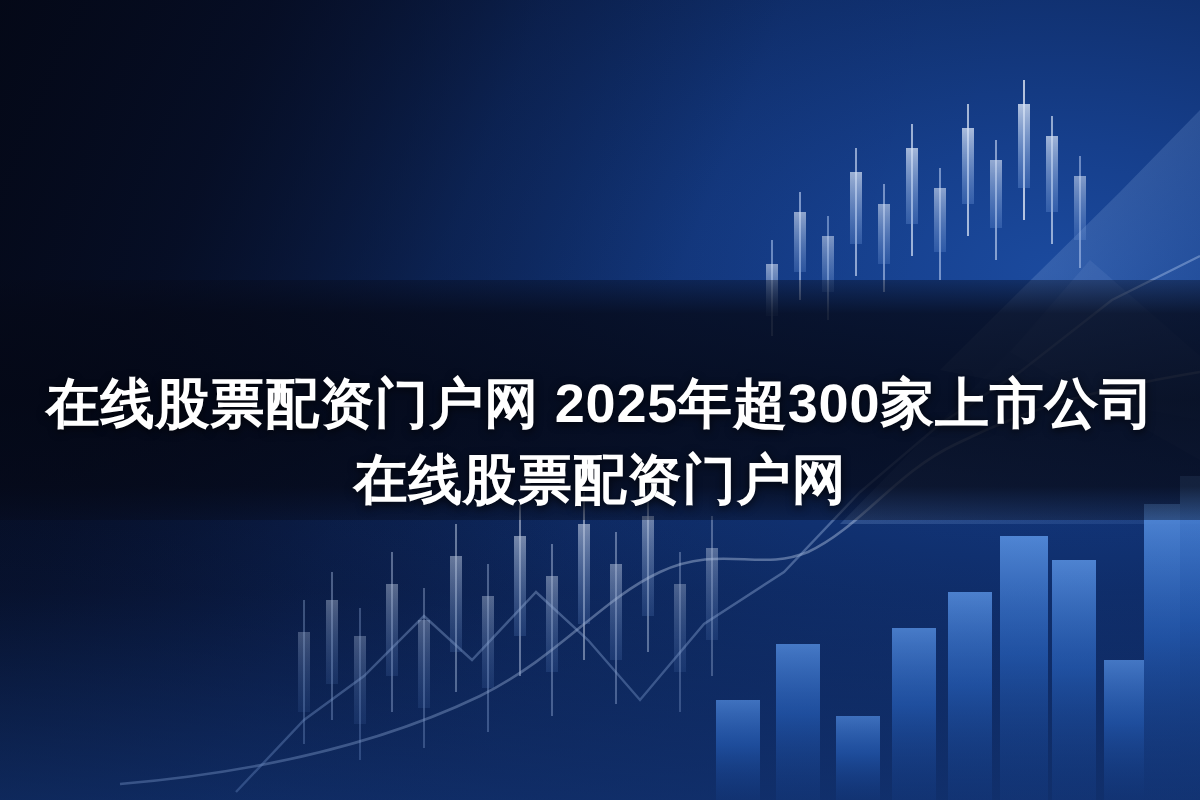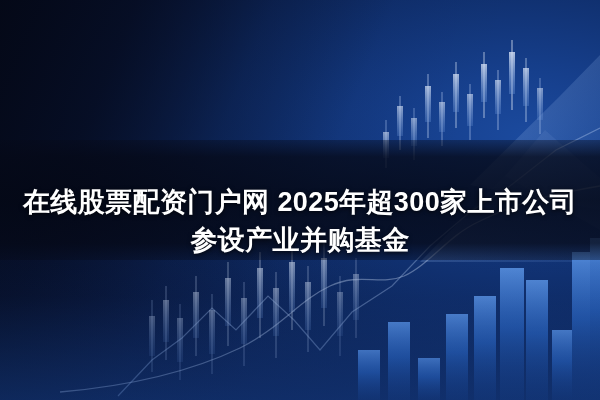--- a/index.html
+++ b/index.html
@@ -236,16 +236,16 @@
       <rect x="572" y="252" width="18" height="148" fill="url(#gBar)"></rect>
       <rect x="590" y="238" width="14" height="162" fill="url(#gBar)"></rect>
     </g>
   </svg>
 
   <div class="layer" id="bg-bottom-sheen"></div>
 
   <div id="title-band"></div>
   <div id="title-wrap">
     <div class="title-line">在线股票配资门户网 2025年超300家上市公司</div>
-    <div class="title-line">参设产业并购基金</div>
+    <div class="title-line">在线股票配资门户网</div>
   </div>
 
 </div>
 
 </body></html>

